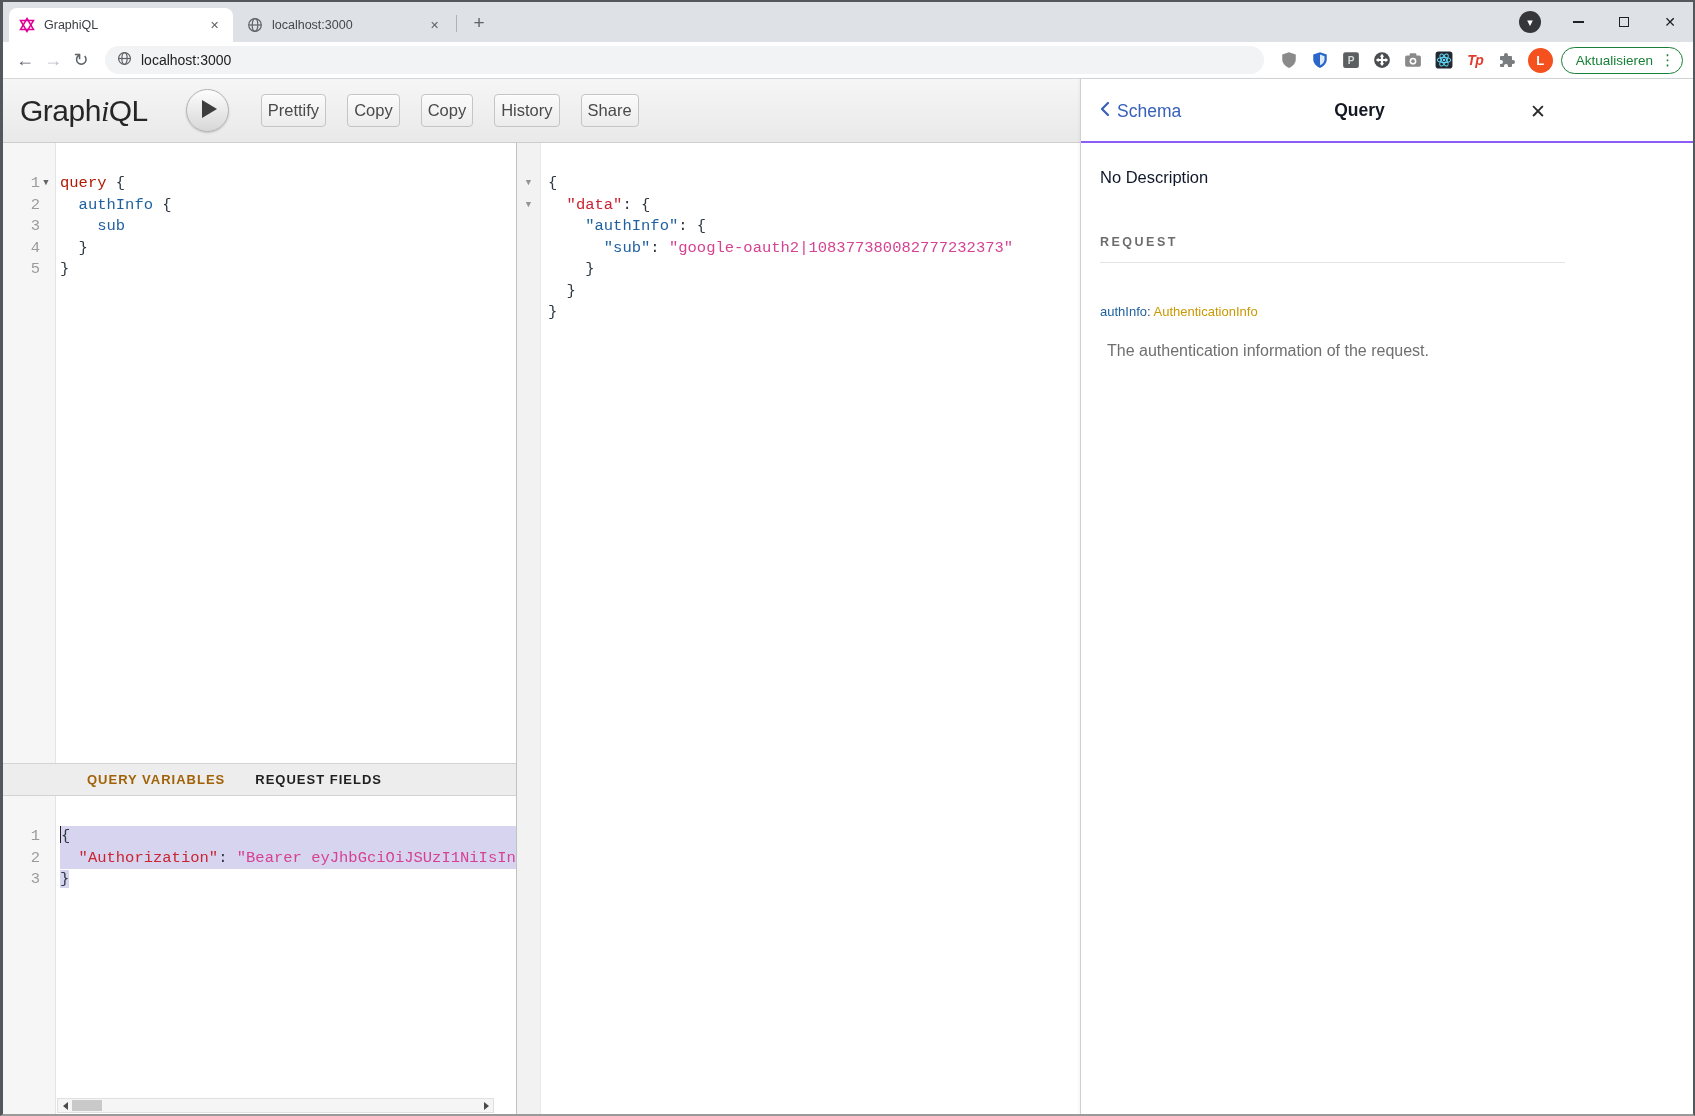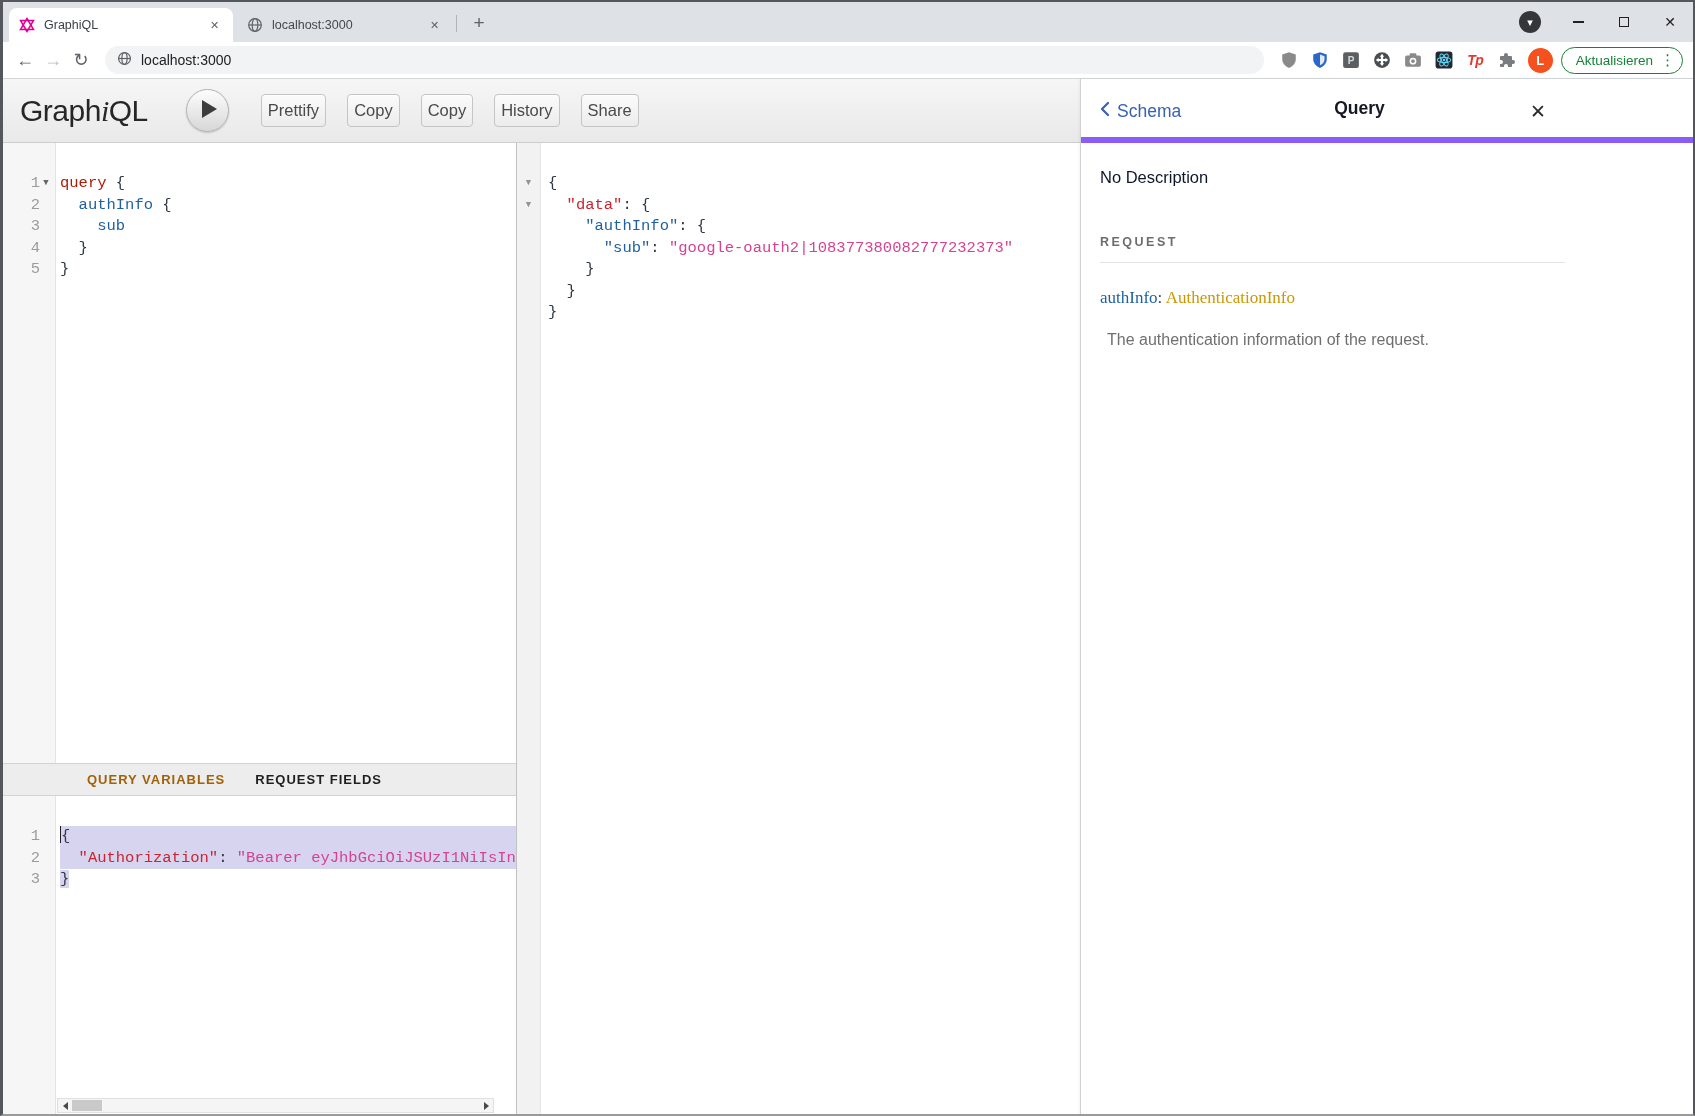--- a/index.html
+++ b/index.html
@@ -74,31 +74,31 @@
   .tri-l{ width:0;height:0;border-top:4px solid transparent;border-bottom:4px solid transparent;border-right:5px solid #4a4a4a; }
   .tri-r{ width:0;height:0;border-top:4px solid transparent;border-bottom:4px solid transparent;border-left:5px solid #4a4a4a; }
   .sb-thumb{ position:absolute; left:14px; top:1px; bottom:1px; width:30px; background:#c9c9c9; cursor:pointer; }
   .result-pane{ flex:1; display:flex; overflow:hidden; background:#fff; min-width:0; }
   .fold-gutter{ width:24px; flex:none; background:#f2f2f2; border-right:1px solid #e8e8e8; padding-top:30px; }
   .fold-gutter .cm-gutter-row{ justify-content:center; padding-right:0; }
   .fold-gutter .cm-fold{ color:#949494; font-size:9px; width:auto; }
   .result-code{ flex:1; padding-top:30px; padding-left:7px; overflow:hidden; min-width:0; }
   
   .doc-panel{ position:absolute; top:0; right:0; bottom:0; width:613px; background:#fff; border-left:1px solid #d0d0d0; box-shadow:-1px 0 3px rgba(0,0,0,.05); z-index:5; }
-  .doc-header{ height:64px; position:relative; border-bottom:6px solid #8b5cf6;padding-left:12px; }
+  .doc-header{ height:64px; position:relative; border-bottom:2px solid #8b5cf6;padding-left:12px; }
   .doc-back{ position:absolute; left:18px; top:0; height:64px; display:flex; align-items:center; gap:7px; color:var(--link); font-size:17.5px; cursor:pointer; }
   .doc-title{ position:absolute; inset:0; display:flex; align-items:center; justify-content:center; padding-right:55px; font-size:17.5px; font-weight:bold; color:#141823; }
   .doc-close{ position:absolute; right:147px; top:0; height:64px; display:flex; align-items:center; font-size:19px; color:#2b2b2b; cursor:pointer; }
   .doc-search{ margin:0 128px 0 19px; height:53px; border-bottom:1px solid #d9d9d9; display:flex; align-items:center; gap:10px; }
   .doc-search input{ border:none; outline:none; flex:1; font-size:17px; color:#333; font-family:"Liberation Sans",sans-serif; background:transparent; }
   .doc-search input::placeholder{ color:#8f8f8f; }
   .doc-body{ padding:25px 128px 0 19px; }
   .no-desc{ font-size:16.5px; color:#0f172a; }
   .fields-h{ margin-top:48px; font-size:12.5px; font-weight:bold; letter-spacing:2.5px; color:#6d6d6d; padding-bottom:13px; border-bottom:1px solid #e3e3e3; }
-  .field-row{ margin-top:25px; font-size:17px;font-family:Liberation Serif, serif; }
+  .field-row{ margin-top:41px; font-size:13px; }
   .field-name{ color:var(--field); cursor:pointer; }
   .field-sep{ color:#444; }
   .field-type{ color:var(--type); cursor:pointer; }
   .field-desc{ margin-top:23px; margin-left:7px; font-size:16px; color:#6f6f6f; }
 </style>
 </head>
 <body>
 
 <div class="screen">
 

